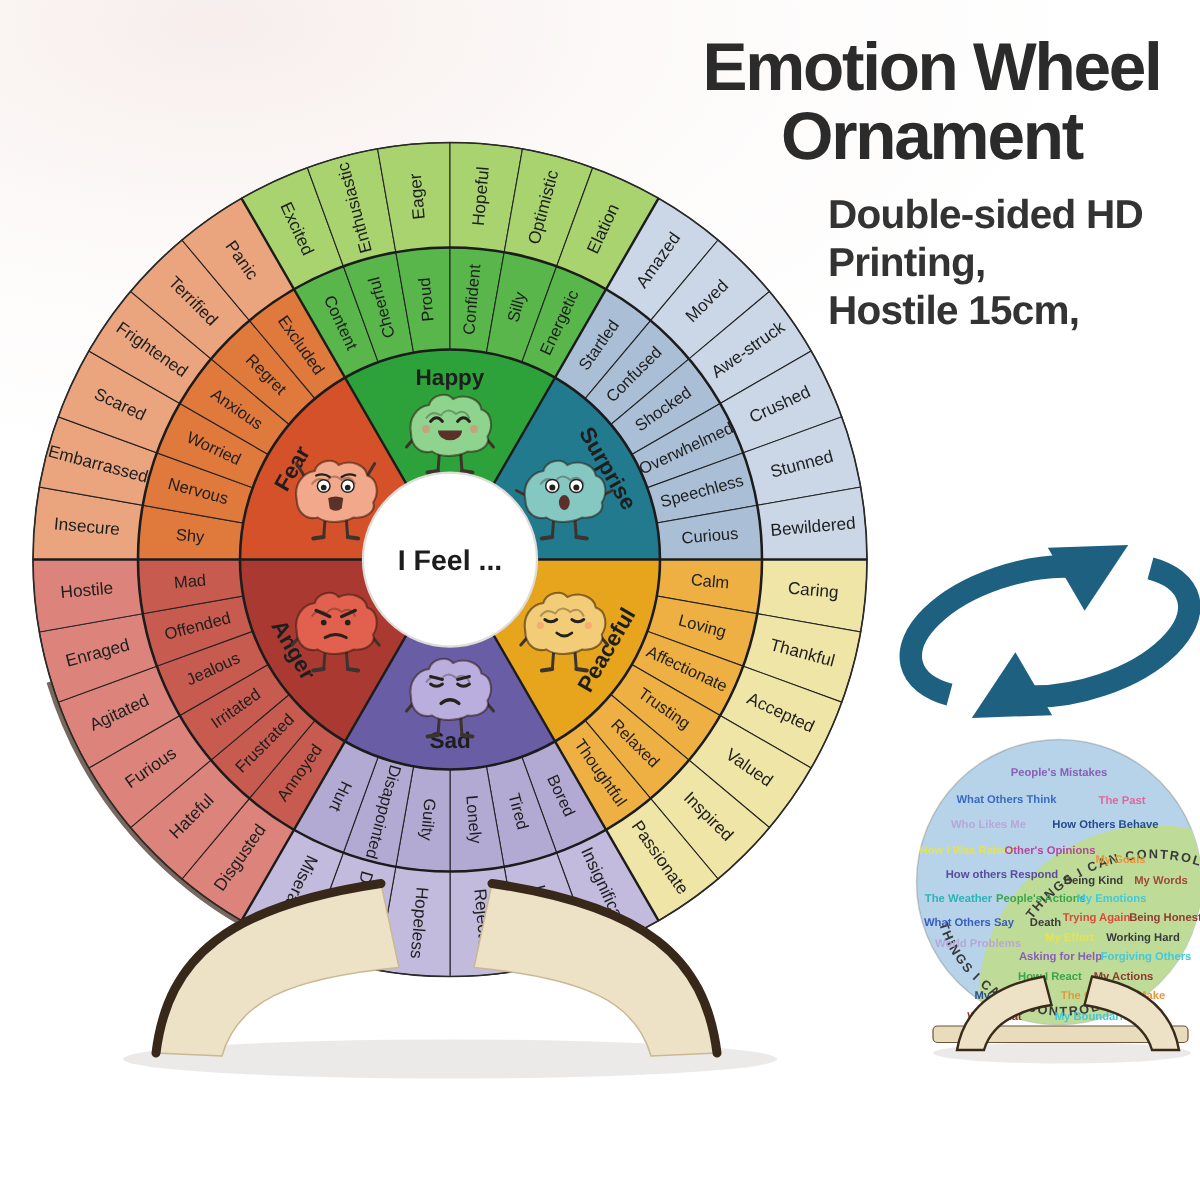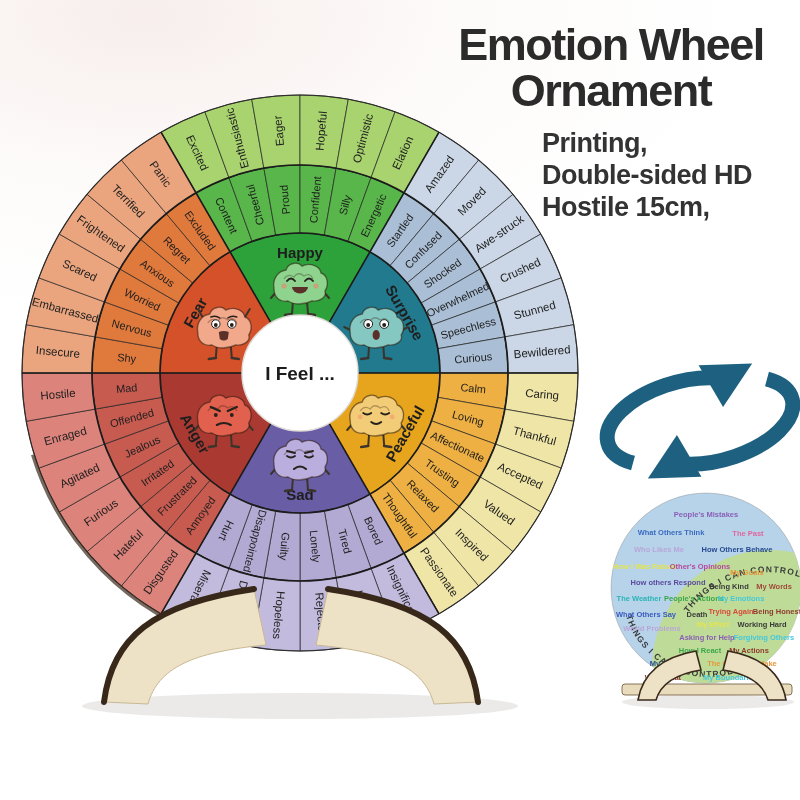--- a/index.html
+++ b/index.html
@@ -3,21 +3,21 @@
 <meta charset="utf-8">
 <style>
   html,body{margin:0;padding:0;}
   .page{
     position:relative;width:800px;height:800px;overflow:hidden;
     background:radial-gradient(ellipse 600px 300px at 18% 2%, #f7eeec 0%, #fdfbfa 55%, #ffffff 100%);
     font-family:"Liberation Sans", sans-serif;
   }
   svg{position:absolute;left:0;top:0;}
   .title-block{
-    position:absolute;left:450px;top:22px;width:322px;
+    position:absolute;left:460px;top:22px;width:322px;
     color:#2b2b2b;text-align:center;z-index:5;
   }
   .title-line{
     font-size:45px;font-weight:700;letter-spacing:-1.5px;line-height:1.02;
     white-space:nowrap;
   }
   .subtitle{
     margin-top:14px;margin-left:92px;text-align:left;
     font-size:27px;font-weight:700;color:#333;line-height:1.18;letter-spacing:-0.5px;
   }
@@ -365,18 +365,18 @@
       <rect x="622" y="684" width="170" height="11" rx="3" fill="#e9dcbc" stroke="#6b5336" stroke-width="0.8"></rect>
       <path d="M 638 700 Q 645 660 696 651 L 701 670 Q 663 676 656 700 Z" fill="#eee2c6" stroke="#3a2a1c" stroke-width="1.6"></path>
       <path d="M 786 700 Q 779 660 728 651 L 723 670 Q 761 676 768 700 Z" fill="#eee2c6" stroke="#3a2a1c" stroke-width="1.6"></path>
     </g>
   </svg>
 
   <div class="title-block">
     <div class="title-line">Emotion Wheel</div>
     <div class="title-line">Ornament</div>
     <div class="subtitle">
+      <div>Double-sided HD</div>
       <div>Printing,</div>
-      <div>Double-sided HD</div>
       <div>Hostile 15cm,</div>
     </div>
   </div>
 </div>
 
 </body></html>

